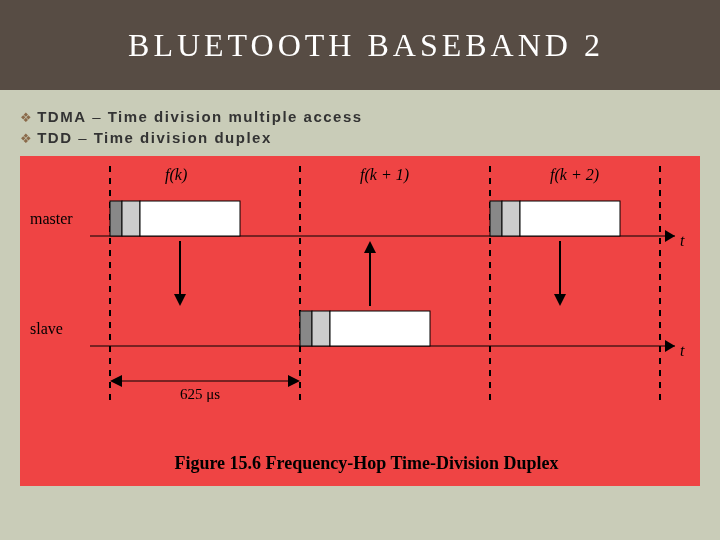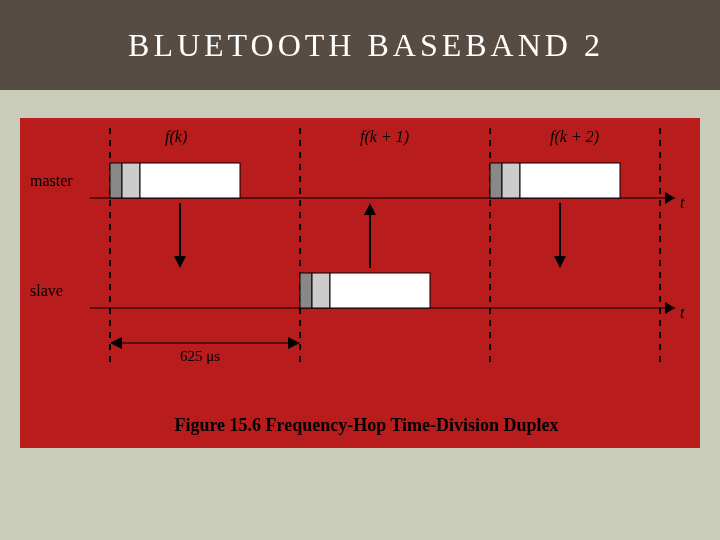--- a/index.html
+++ b/index.html
@@ -37,21 +37,21 @@
   .bullet-line .dia {
     color: #8a6a4a;
     font-size: 13px;
     padding-right: 4px;
   }
   .bullet-line b {
     font-weight: 700;
   }
   .figure-panel {
     margin-top: 10px;
-    background: #b91c1c;
+    background: #ef4444;
     width: 680px;
     height: 330px;
     position: relative;
     font-family: 'Times New Roman', serif;
   }
   .figure-panel svg {
     position: absolute;
     left: 0; top: 0;
   }
   .figure-caption {
@@ -86,20 +86,26 @@
 </style>
 </head>
 <body>
 
 <div class="header">
   <span>BLUETOOTH BASEBAND 2</span>
 </div>
 
 <div class="body-area">
 
+  <div class="bullet-line">
+    <span class="dia">❖</span><b>TDMA</b><span> – </span><b>Time division multiple access</b>
+  </div>
+  <div class="bullet-line">
+    <span class="dia">❖</span><b>TDD</b><span> – </span><b>Time division duplex</b>
+  </div>
 
   <div class="figure-panel">
     <svg width="680" height="330">
 
       <g stroke="#000" stroke-width="2" stroke-dasharray="6,6">
         <line x1="90" y1="10" x2="90" y2="250"></line>
         <line x1="280" y1="10" x2="280" y2="250"></line>
         <line x1="470" y1="10" x2="470" y2="250"></line>
         <line x1="640" y1="10" x2="640" y2="250"></line>
       </g>

